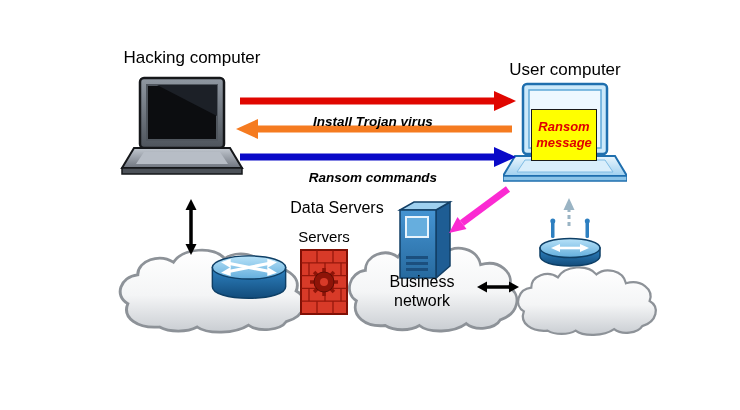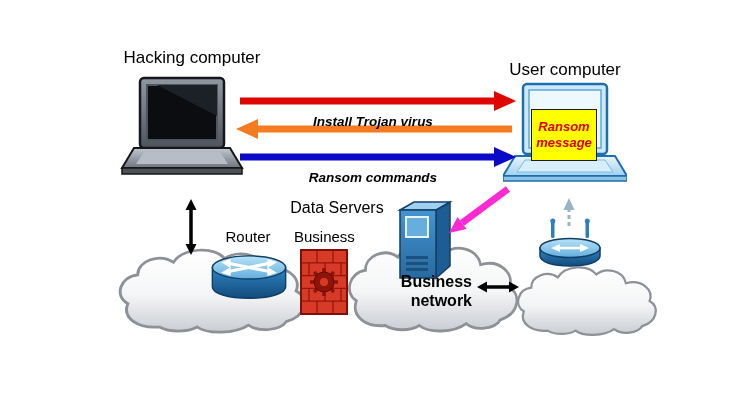--- a/index.html
+++ b/index.html
@@ -6,21 +6,21 @@
   .canvas{
     position:relative;width:740px;height:410px;background:#ffffff;
     overflow:hidden;font-family:"Liberation Sans",sans-serif;
   }
   svg.icon{position:absolute;z-index:2;}
   svg.cloud{position:absolute;z-index:1;}
   #arrow-overlay{position:absolute;left:0;top:0;z-index:3;pointer-events:none;}
   .nlabel{position:absolute;z-index:4;text-align:center;color:#000;line-height:1.2;}
   .lbl-node{font-size:16px;}
   .lbl-big{font-size:17px;}
-  .lbl-bold{font-weight:700;text-align:right;}
+  .lbl-bold{font-weight:400;}
   .lbl-small{font-size:15px;}
   .flow-label{
     position:absolute;z-index:4;text-align:center;color:#000;
     font-weight:700;font-style:italic;font-size:13.5px;margin-top:38px;
   }
   .ransom-box{
     position:absolute;z-index:4;left:531px;top:109px;width:66px;height:52px;
     background:#ffff00;border:1.5px solid #1a1a1a;box-sizing:border-box;
     color:#e00000;font-weight:700;font-style:italic;font-size:13px;
     text-align:center;display:flex;align-items:center;justify-content:center;
@@ -198,20 +198,19 @@
 
     <g>
       <line x1="569" y1="226" x2="569" y2="209" stroke="#9ab4c4" stroke-width="3" stroke-dasharray="4 3"></line>
       <polygon points="569,198 563.5,210 574.5,210" fill="#9ab4c4"></polygon>
     </g>
   </svg>
 
   <div class="nlabel lbl-big" style="left:110px;top:48px;width:164px">Hacking computer</div>
   <div class="nlabel lbl-big" style="left:492px;top:60px;width:146px">User computer</div>
   <div class="nlabel lbl-node" style="left:278px;top:198px;width:118px">Data Servers</div>
-  <div class="nlabel lbl-small" style="left:208px;top:228px;width:80px">Router</div>
-  <div class="nlabel lbl-small" style="left:294px;top:228px;width:60px">Business</div>
+  <div class="nlabel lbl-small" style="left:294px;top:228px;width:60px">Servers</div>
   <div class="nlabel lbl-node lbl-bold" style="left:372px;top:272px;width:100px">Business network</div>
 
   <div class="flow-label" style="left:278px;top:76px;width:190px">Install Trojan virus</div>
   <div class="flow-label" style="left:278px;top:132px;width:190px">Ransom commands</div>
 
 </div>
 
 </body></html>

